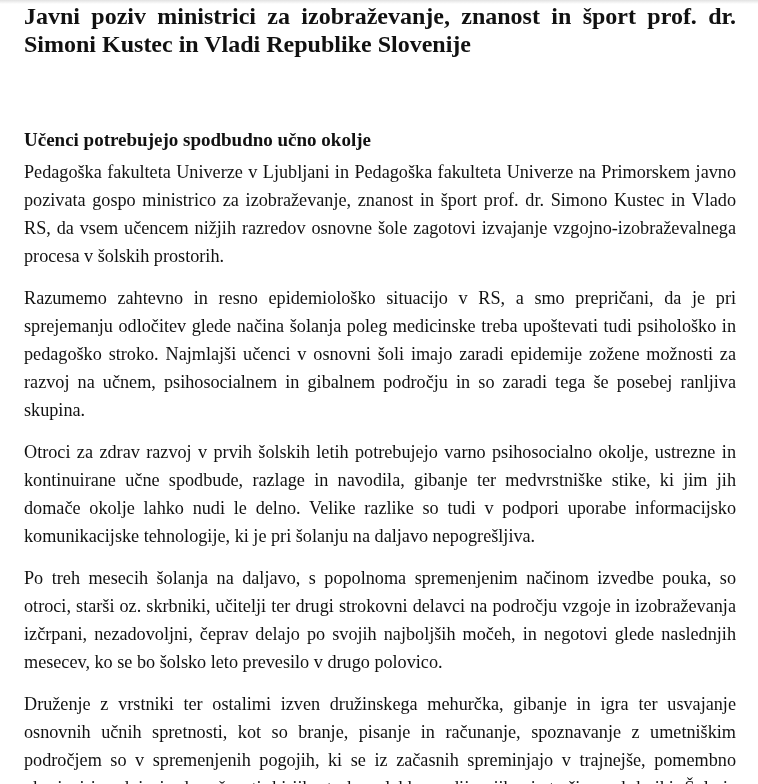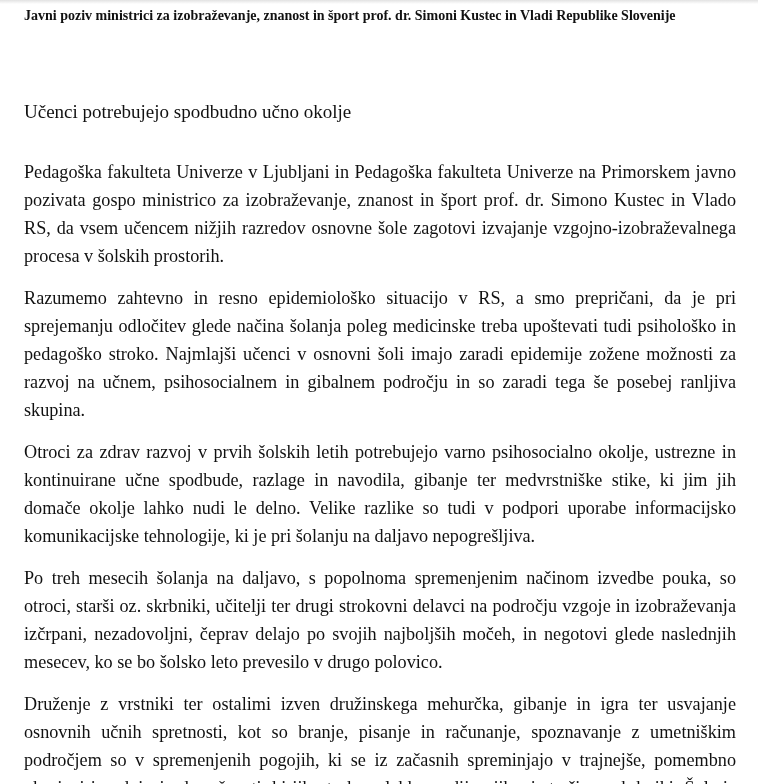--- a/index.html
+++ b/index.html
@@ -22,40 +22,40 @@
       background: linear-gradient(#e2e2e2, #ffffff);
     }
     .page {
       position: absolute;
       left: 24px;
       top: 2px;
       width: 712px;
     }
     .doc-title {
       font-weight: bold;
-      font-size: 14px;
+      font-size: 24px;
       line-height: 28px;
       margin: 0;
       text-align: justify;
       text-align-last: left;
     }
     .section-heading {
-      font-weight: normal;
+      font-weight: bold;
       font-size: 19px;
       line-height: 28px;
       margin: 68px 0 0 0;
     }
     .para {
       font-size: 18.2px;
       line-height: 28px;
       margin: 14px 0 0 0;
       text-align: justify;
     }
     .para.first {
-      margin-top: 32px;
+      margin-top: 4px;
     }
   </style>
 </head>
 <body>
 
 <div class="top-shadow"></div>
 
 <div class="page">
   <h1 class="doc-title">Javni poziv ministrici za izobraževanje, znanost in šport prof. dr. Simoni Kustec in Vladi Republike Slovenije</h1>
 

